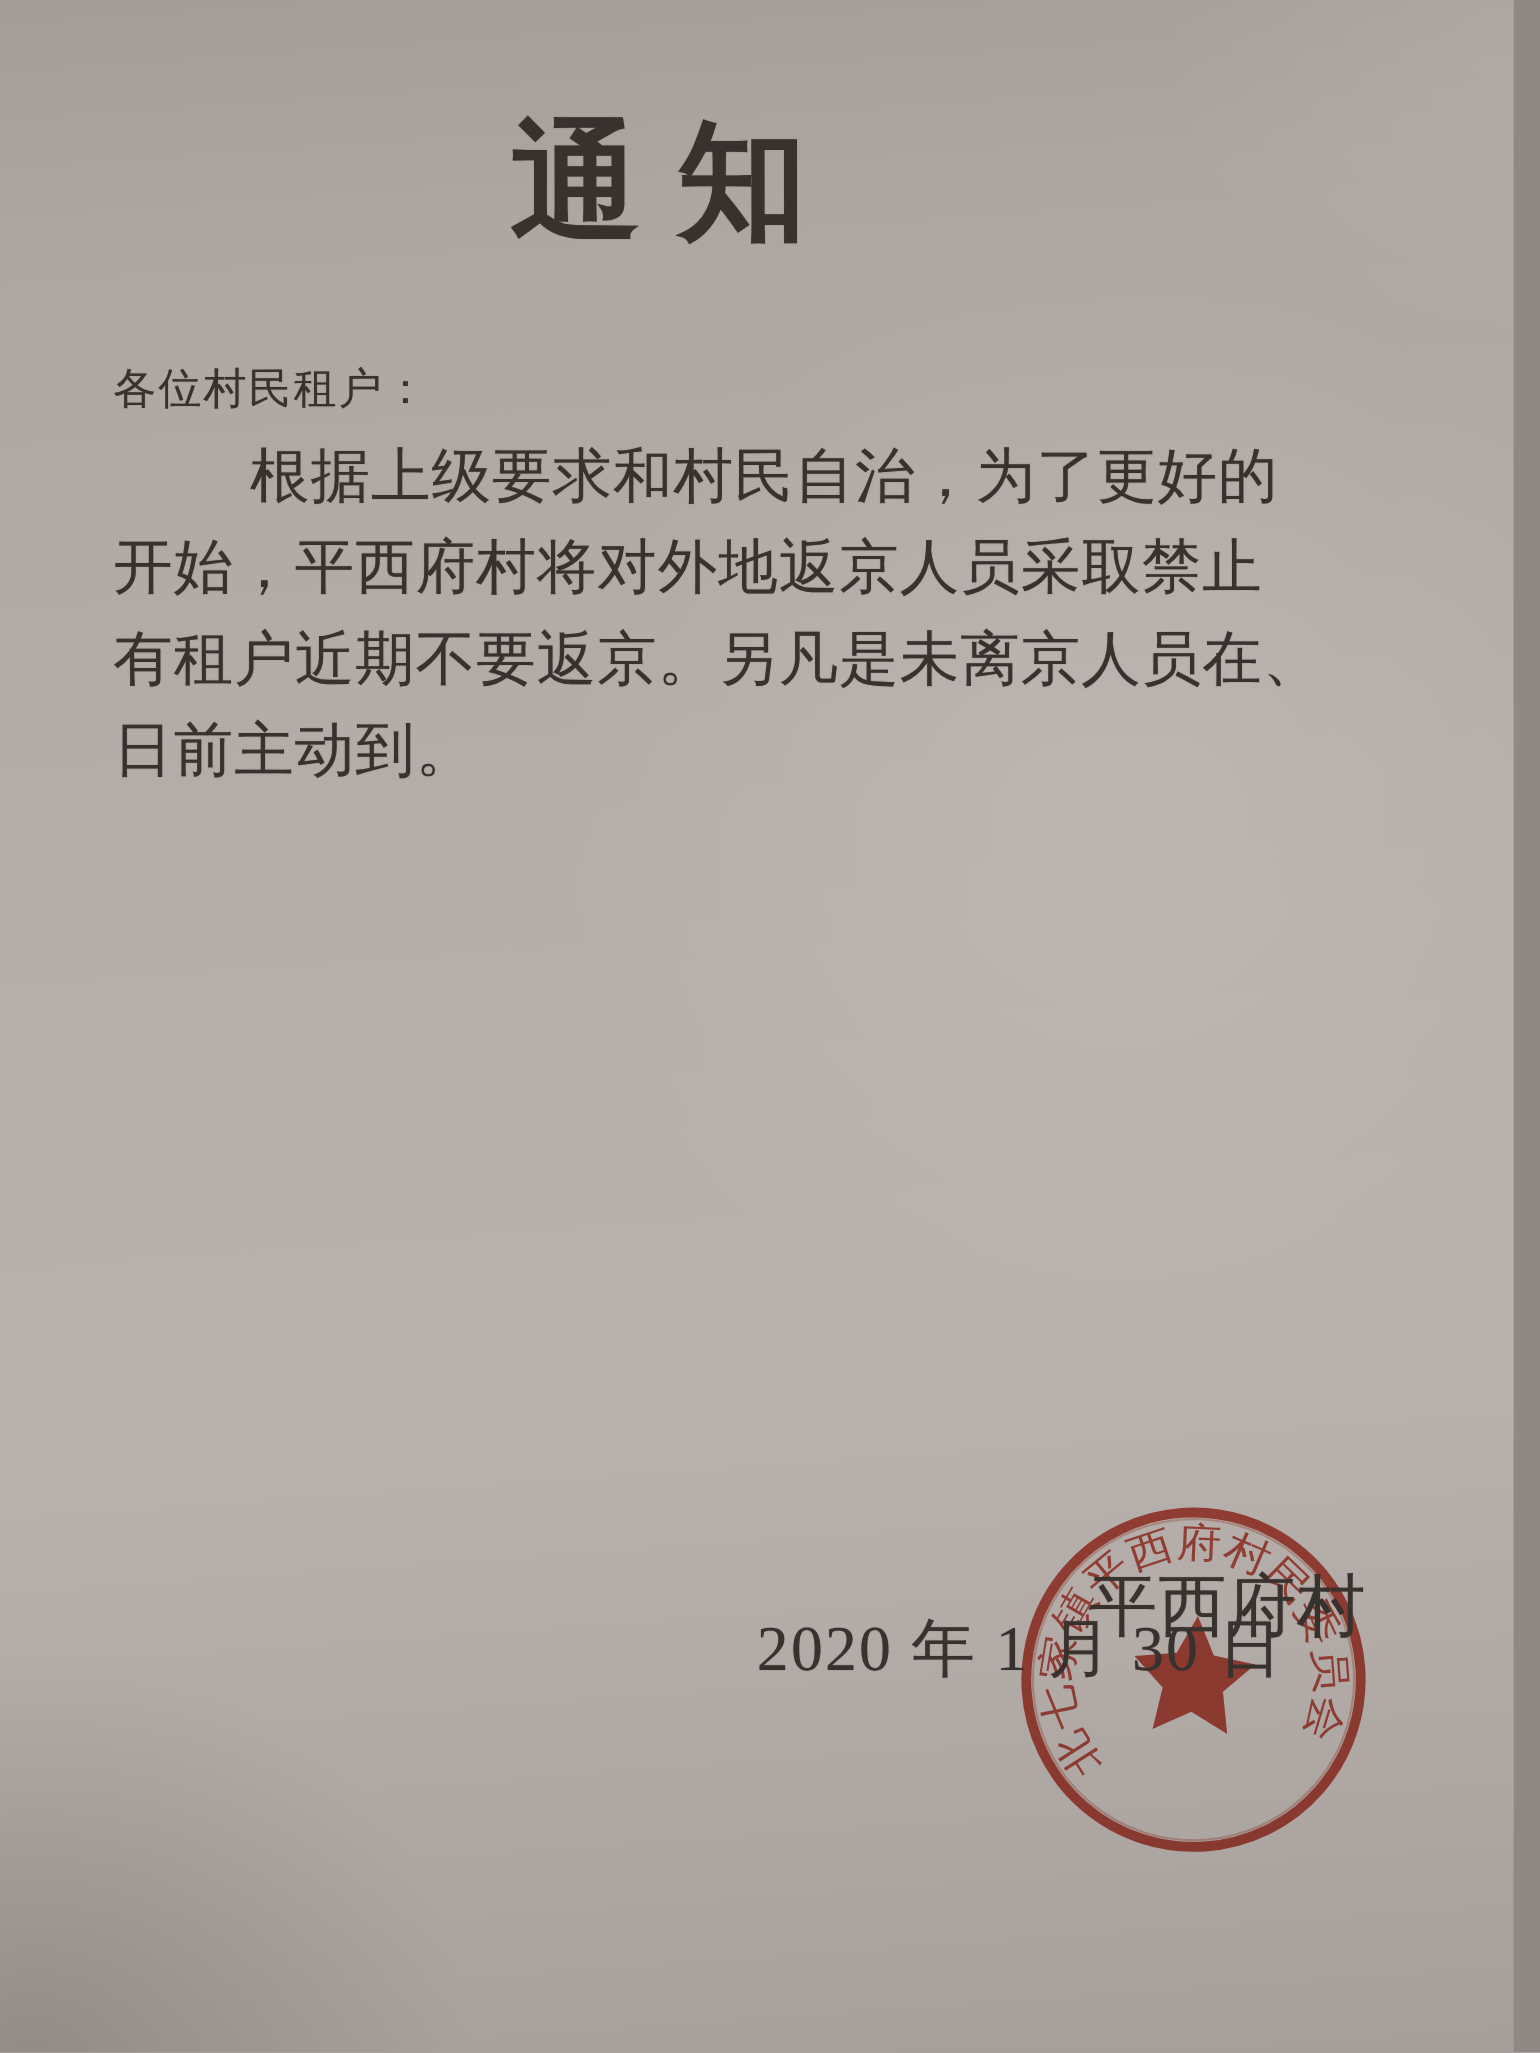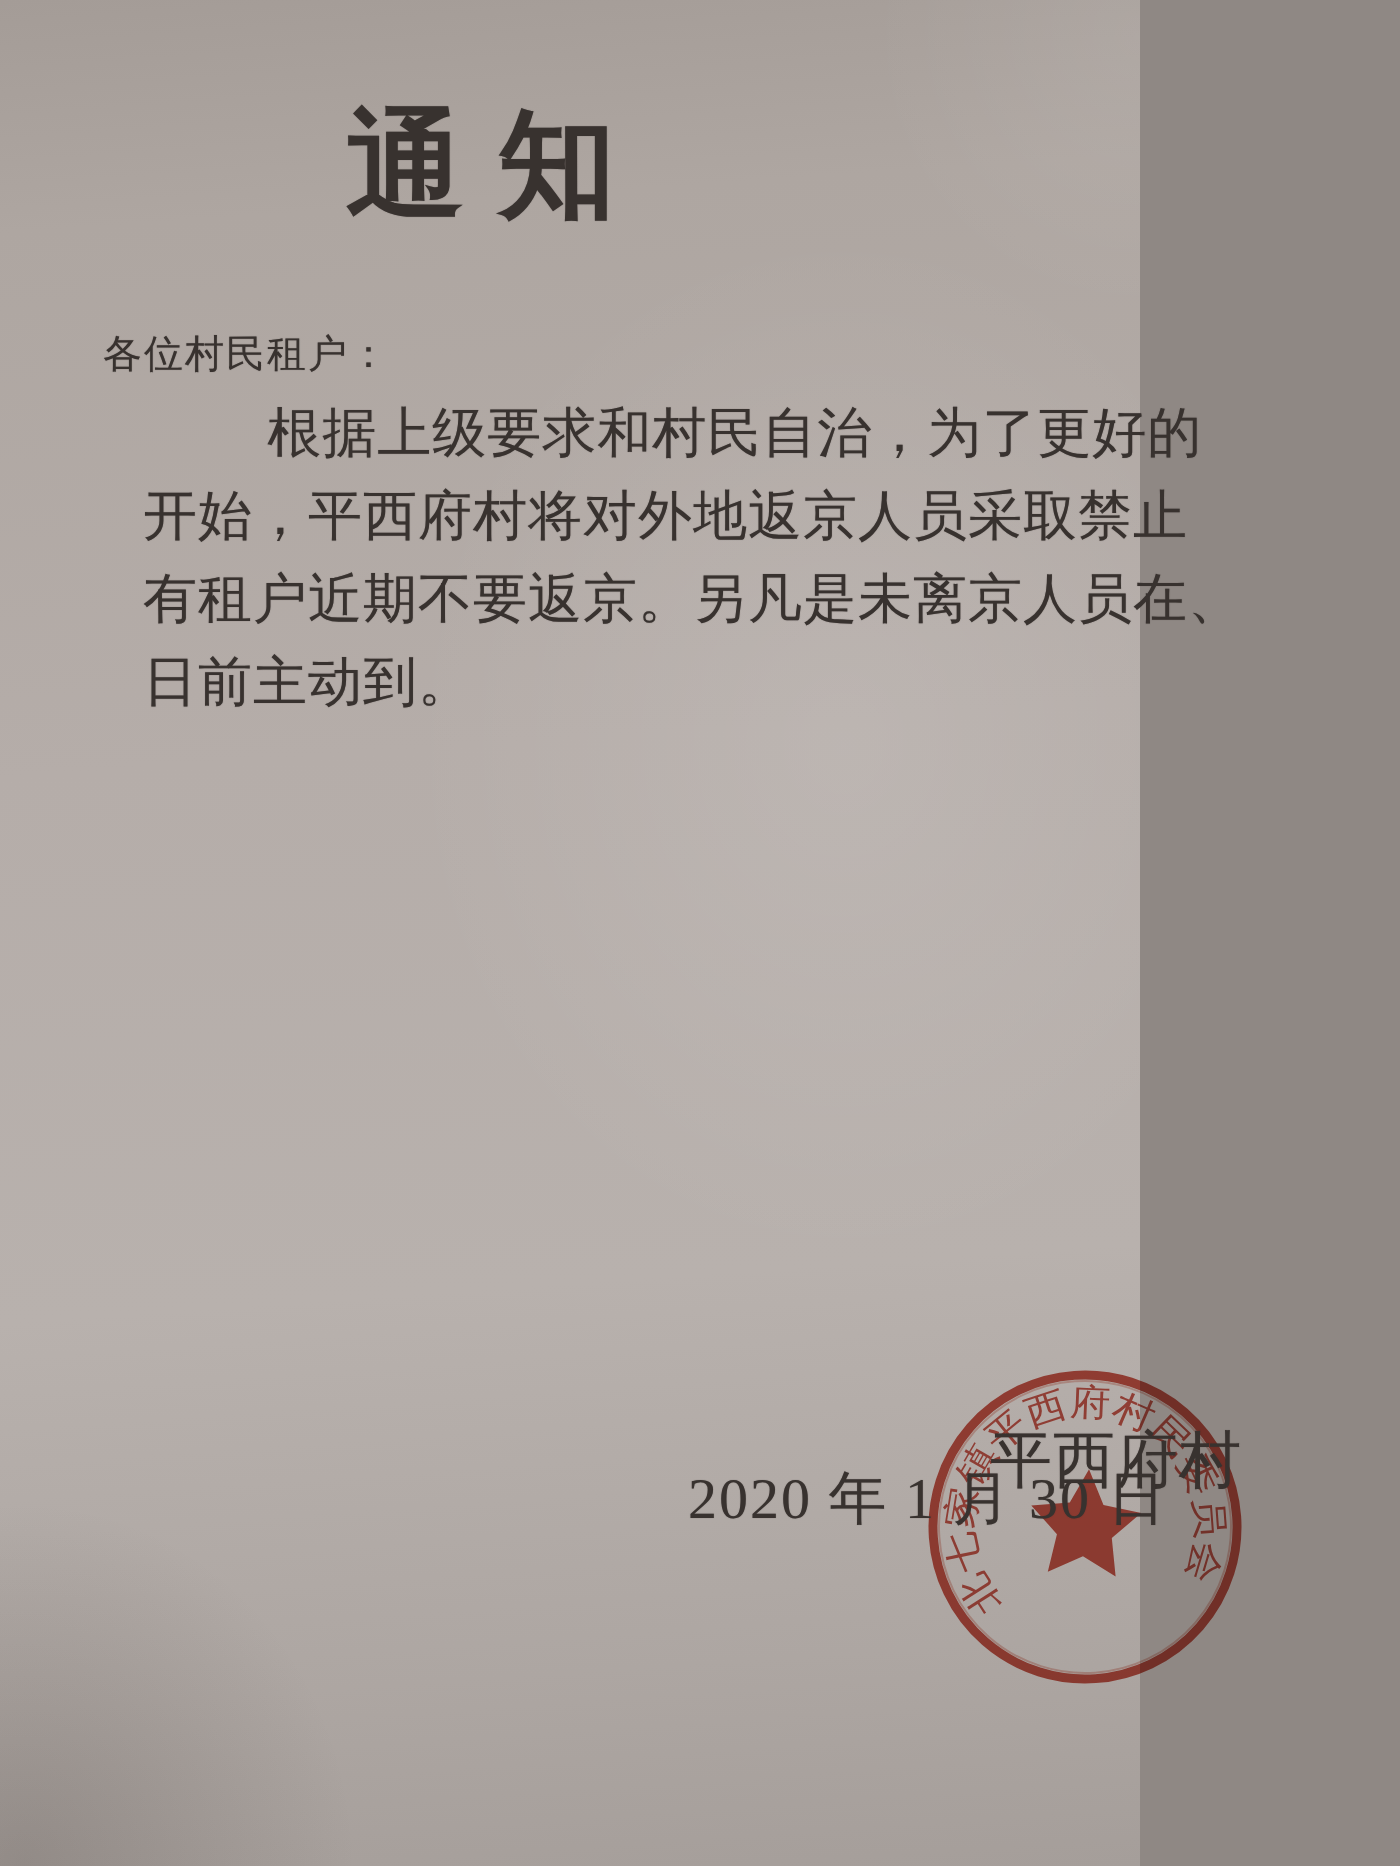--- a/index.html
+++ b/index.html
@@ -4,21 +4,21 @@
 <style>
   html, body { margin: 0; padding: 0; }
   body {
     width: 1400px; height: 1866px;
     font-family: "Liberation Serif", "DejaVu Serif", serif;
     background: #8f8884;
     overflow: hidden;
   }
   .paper {
     position: relative;
-    width: 1140px; height: 1866px;
+    width: 1376px; height: 1866px;
     background:
       radial-gradient(55% 40% at 74% 40%, rgba(255,255,255,0.10), rgba(255,255,255,0) 70%),
       radial-gradient(45% 30% at 2% 100%, rgba(58,50,46,0.20), rgba(0,0,0,0) 65%),
       radial-gradient(40% 25% at 100% 2%, rgba(255,255,255,0.07), rgba(255,255,255,0) 60%),
       linear-gradient(176deg, #a49c97 0%, #aea6a1 12%, #b5ada9 40%, #b8b1ad 68%, #ada6a2 88%, #a59e9a 100%);
   }
   .ink { color: #38322f; text-shadow: 0 0 1px rgba(56,50,47,0.55); }
 
   .title {
     position: absolute; top: 86px; left: 0; width: 100%;
@@ -27,21 +27,21 @@
     font-size: 118px; font-weight: 600; letter-spacing: 34px;
   }
   .salutation {
     position: absolute; left: 103px; top: 312px;
     font-size: 39px; line-height: 84px; letter-spacing: 2px;
     white-space: nowrap;
   }
   .para { position: absolute; left: 103px; font-size: 54px; line-height: 83px; letter-spacing: 1px; }
   .para .line { white-space: nowrap; }
   .para .indent { text-indent: 2.3em; }
-  .para1 { top: 392px; margin-left: 40px; }
+  .para1 { top: 392px; }
   .para2 { top: 890px; }
 
   .signature {
     position: absolute; top: 1418px; left: 990px; z-index: 3;
     font-size: 62px; letter-spacing: 1px; white-space: nowrap; font-family: Liberation Mono, monospace;
   }
   .date {
     position: absolute; top: 1460px; left: 688px; z-index: 3;
     font-size: 58px; letter-spacing: 2px; white-space: nowrap;
   }

